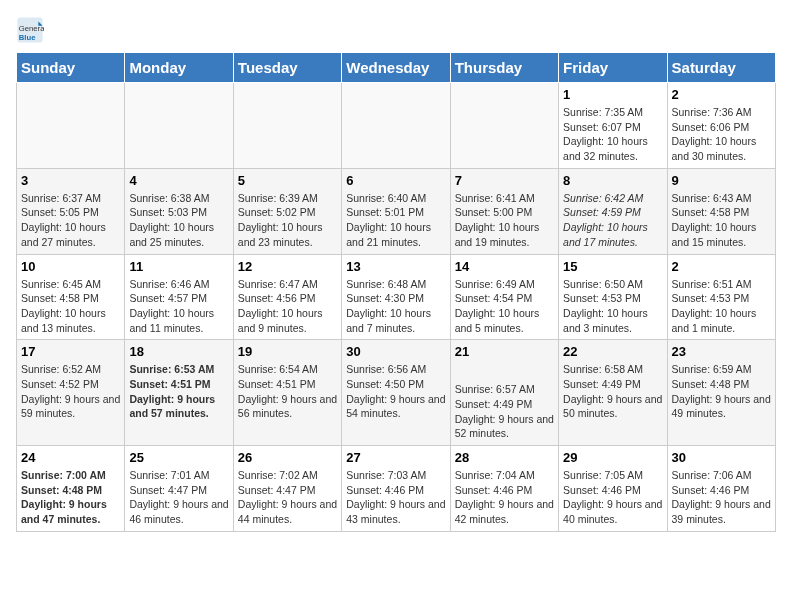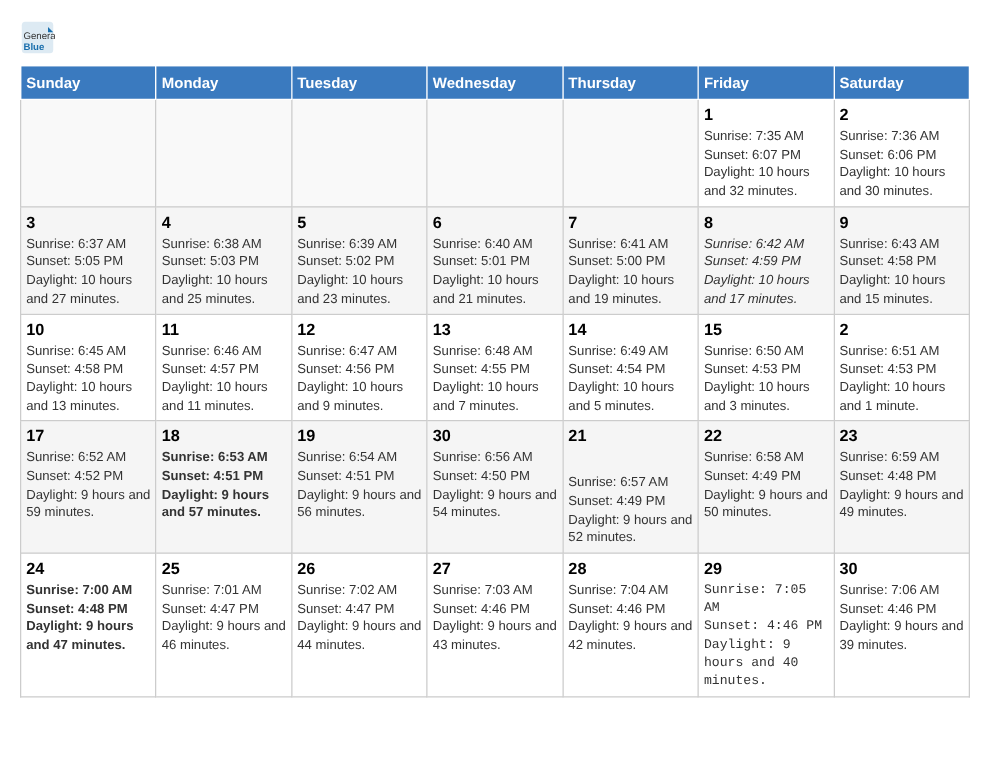--- a/index.html
+++ b/index.html
@@ -48,21 +48,21 @@
     table {
       width: 100%;
       border-collapse: collapse;
       font-size: 11px;
     }
     thead tr th {
       background-color: #3a7abf;
       color: #fff;
       padding: 6px 4px;
       text-align: left;
-      font-size: 12px;
+      font-size: 15px;
       border: 1px solid #fff;
     }
     tbody tr td {
       border: 1px solid #ccc;
       vertical-align: top;
       padding: 4px;
       width: 14.28%;
       min-height: 80px;
       background: #fff;
     }
@@ -197,21 +197,21 @@
         </td>
         <td>
           <span class="day-num">12</span>
           <div class="day-info" style="white-space: pre-line;">Sunrise: 6:47 AM
 Sunset: 4:56 PM
 Daylight: 10 hours and 9 minutes.</div>
         </td>
         <td>
           <span class="day-num">13</span>
           <div class="day-info" style="white-space: pre-line;">Sunrise: 6:48 AM
-Sunset: 4:55 PM
+Sunset: 4:30 PM
 Daylight: 10 hours and 7 minutes.</div>
         </td>
         <td>
           <span class="day-num">14</span>
           <div class="day-info" style="white-space: pre-line;">Sunrise: 6:49 AM
 Sunset: 4:54 PM
 Daylight: 10 hours and 5 minutes.</div>
         </td>
         <td>
           <span class="day-num">15</span>
@@ -296,21 +296,21 @@
 Daylight: 9 hours and 43 minutes.</div>
         </td>
         <td>
           <span class="day-num">28</span>
           <div class="day-info" style="white-space: pre-line;">Sunrise: 7:04 AM
 Sunset: 4:46 PM
 Daylight: 9 hours and 42 minutes.</div>
         </td>
         <td>
           <span class="day-num">29</span>
-          <div class="day-info" style="white-space: pre-line; font-family: Liberation Mono, monospace;">Sunrise: 7:05 AM
+          <div class="day-info" style="white-space: pre-line;">Sunrise: 7:05 AM
 Sunset: 4:46 PM
 Daylight: 9 hours and 40 minutes.</div>
         </td>
         <td>
           <span class="day-num">30</span>
           <div class="day-info" style="white-space: pre-line;">Sunrise: 7:06 AM
 Sunset: 4:46 PM
 Daylight: 9 hours and 39 minutes.</div>
         </td>
       </tr>

